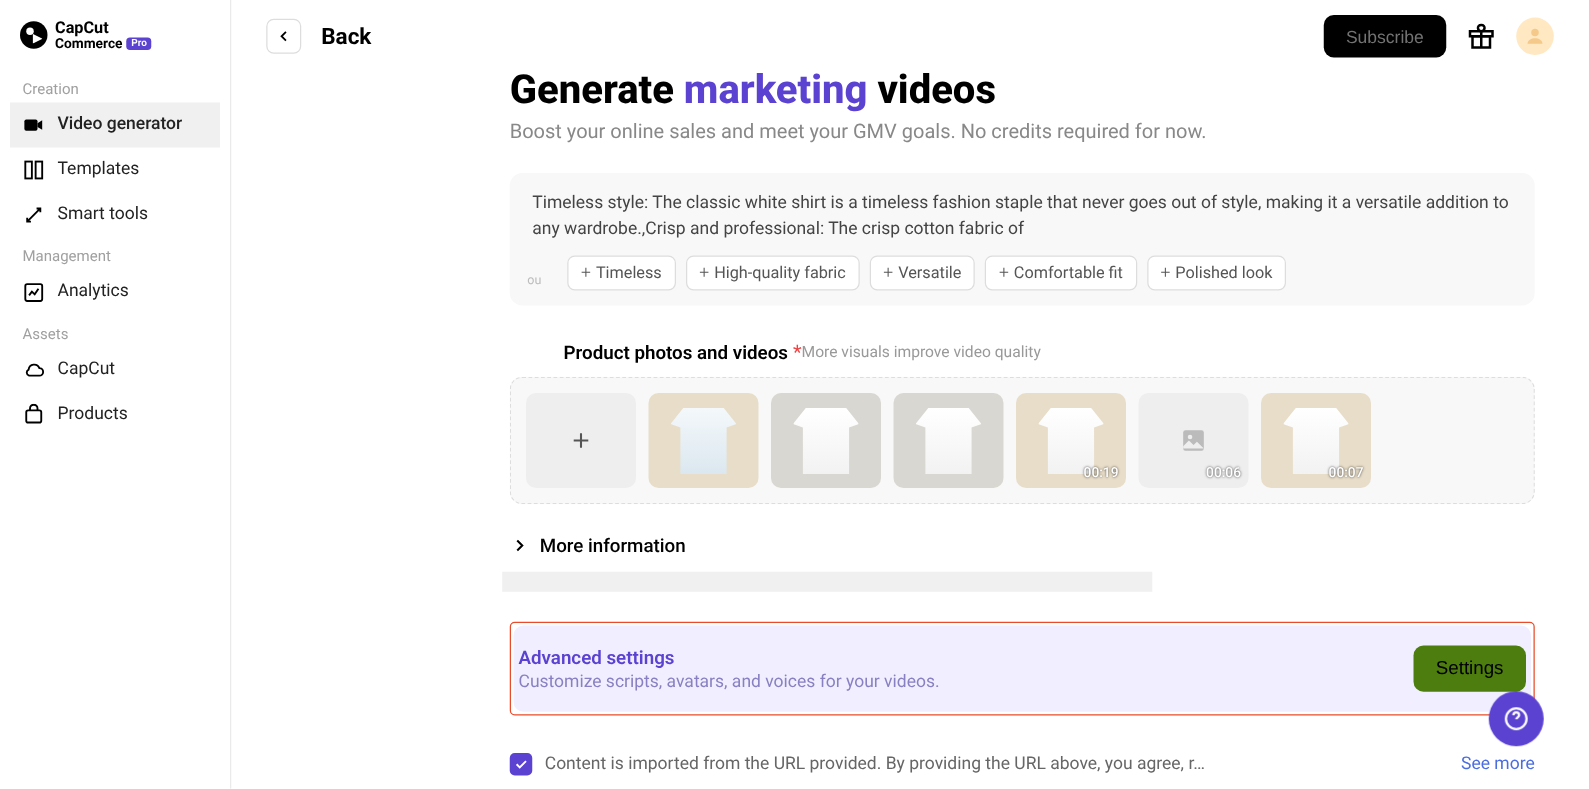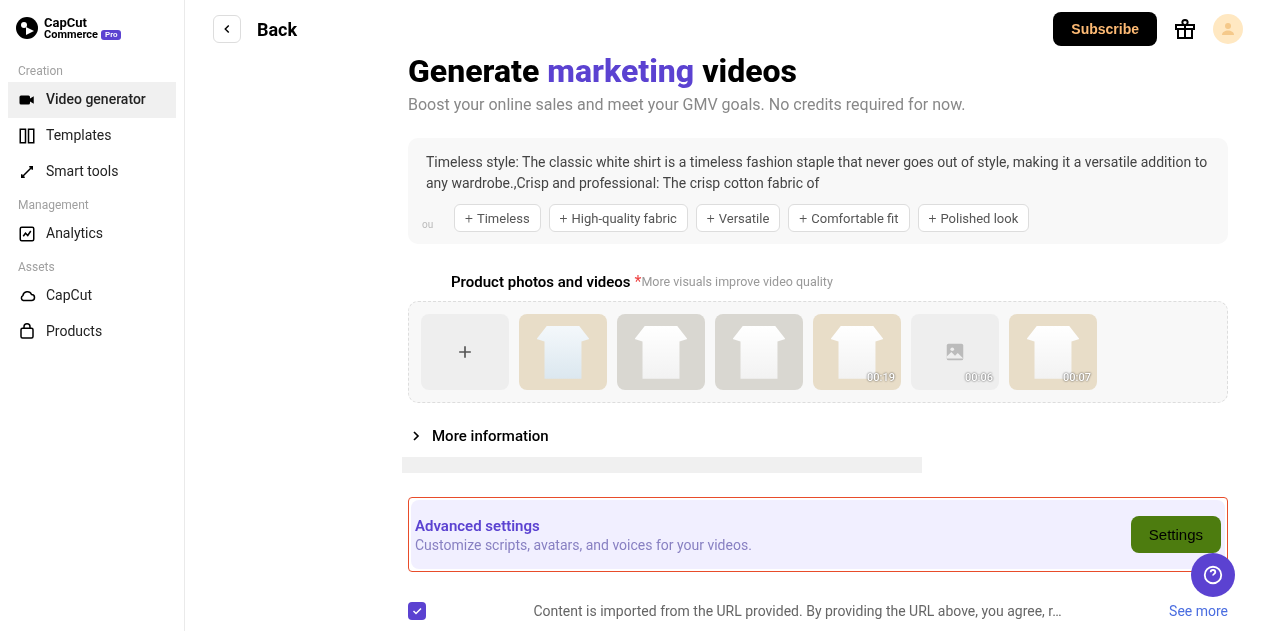--- a/index.html
+++ b/index.html
@@ -15,21 +15,21 @@
 .pro-badge { background: #5b42d1; color: #fff; font-size: 8px; padding: 1px 4px; border-radius: 3px; font-weight: 600; }
 .nav-section { font-size: 12px; color: #a0a0a0; padding: 8px 10px 4px; }
 .nav-item { display: flex; gap: 10px; padding: 9px 10px; font-size: 14px; border-radius: 0; cursor: pointer; color: #222; }
 .nav-item.active { background: #f0f0f0; font-weight: 500; }
 .nav-icon { width: 18px; height: 18px; display: flex; align-items: center; justify-content: center; }
 .main { flex: 1; display: flex; flex-direction: column; overflow: hidden; }
 .topbar { display: flex; align-items: center; padding: 12px 28px; gap: 16px; }
 .back-btn { width: 28px; height: 28px; border: 1px solid #ddd; border-radius: 6px; display: flex; align-items: center; justify-content: center; cursor: pointer; }
 .back-label { font-size: 18px; font-weight: 700; }
 .topbar-spacer { flex: 1; }
-.subscribe-btn { background: #000; color: #fdba74; border: none; padding: 9px 18px; border-radius: 8px; font-size: 14px; font-weight: 700; cursor: pointer; }
+.subscribe-btn { background: #000; color: #737373; border: none; padding: 9px 18px; border-radius: 8px; font-size: 14px; font-weight: 400; cursor: pointer; }
 .gift-icon { width: 24px; height: 24px; cursor: pointer; }
 .avatar { width: 30px; height: 30px; background: #ffe8c2; border-radius: 50%; display: flex; align-items: center; justify-content: center; cursor: pointer; }
 .content { flex: 1; overflow: auto; padding: 0 28px 20px; position: relative; }
 .content-inner { max-width: 820px; margin-left: 195px; }
 .page-title { font-size: 32px; font-weight: 800; line-height: 1.1; margin-top: -4px; }
 .page-title .highlight { color: #5b42d1; }
 .page-sub { color: #888; font-size: 16px; margin-top: 6px; }
 .desc-box { margin-top: 24px; background: #f8f8f8; border-radius: 10px; padding: 14px 18px 12px; font-size: 14px; color: #444; position: relative; }
 .desc-text { line-height: 1.5; overflow: hidden; display: -webkit-box; -webkit-line-clamp: 2; -webkit-box-orient: vertical; }
 .desc-counter { position: absolute; left: 14px; bottom: 14px; font-size: 10px; color: #bbb; line-height: 1; }
@@ -49,21 +49,21 @@
 .shirt2 { background: linear-gradient(#fff,#f2f2f2); }
 .bg-beige { background: #e8ddc8; }
 .bg-grey { background: #d9d7d1; }
 .more-info { margin-top: 20px; display: flex; align-items: center; gap: 8px; font-size: 15px; font-weight: 500; cursor: pointer; padding: 4px 0; }
 .grey-bar { margin-top: 8px; height: 16px; width: 520px; background: #f0f0f0; margin-left: -6px; }
 .advanced-box { margin-top: 24px; border: 1.5px solid #e84c2a; border-radius: 4px; padding: 2px; }
 .advanced-inner { background: #f1efff; border-radius: 8px; padding: 16px 4px; display: flex; align-items: center; justify-content: space-between; }
 .adv-title { color: #5b42d1; font-weight: 600; font-size: 15px; }
 .adv-desc { color: #8880c2; font-size: 14px; margin-top: 2px; }
 .settings-btn { background: #4d7c0f; border: none; padding: 10px 18px; border-radius: 8px; font-size: 15px; cursor: pointer; font-weight: 500; }
-.consent-row { margin-top: 30px; display: flex; align-items: center; gap: 10px; font-size: 14px; text-align: center; }
+.consent-row { margin-top: 30px; display: flex; align-items: center; gap: 10px; font-size: 14px; }
 .checkbox { width: 18px; height: 18px; background: #5b42d1; border-radius: 4px; display: flex; align-items: center; justify-content: center; color: #fff; cursor: pointer; flex-shrink: 0; }
 .consent-text { color: #666; white-space: nowrap; overflow: hidden; text-overflow: ellipsis; flex: 1; }
 .see-more { color: #4a6de0; cursor: pointer; flex-shrink: 0; }
 .help-fab { position: fixed; right: 36px; bottom: 34px; width: 44px; height: 44px; background: #5b42d1; border-radius: 50%; display: flex; align-items: center; justify-content: center; color: #fff; cursor: pointer; }
 svg { display: block; }
 </style>
 </head>
 <body>
 
 <div class="sidebar">

